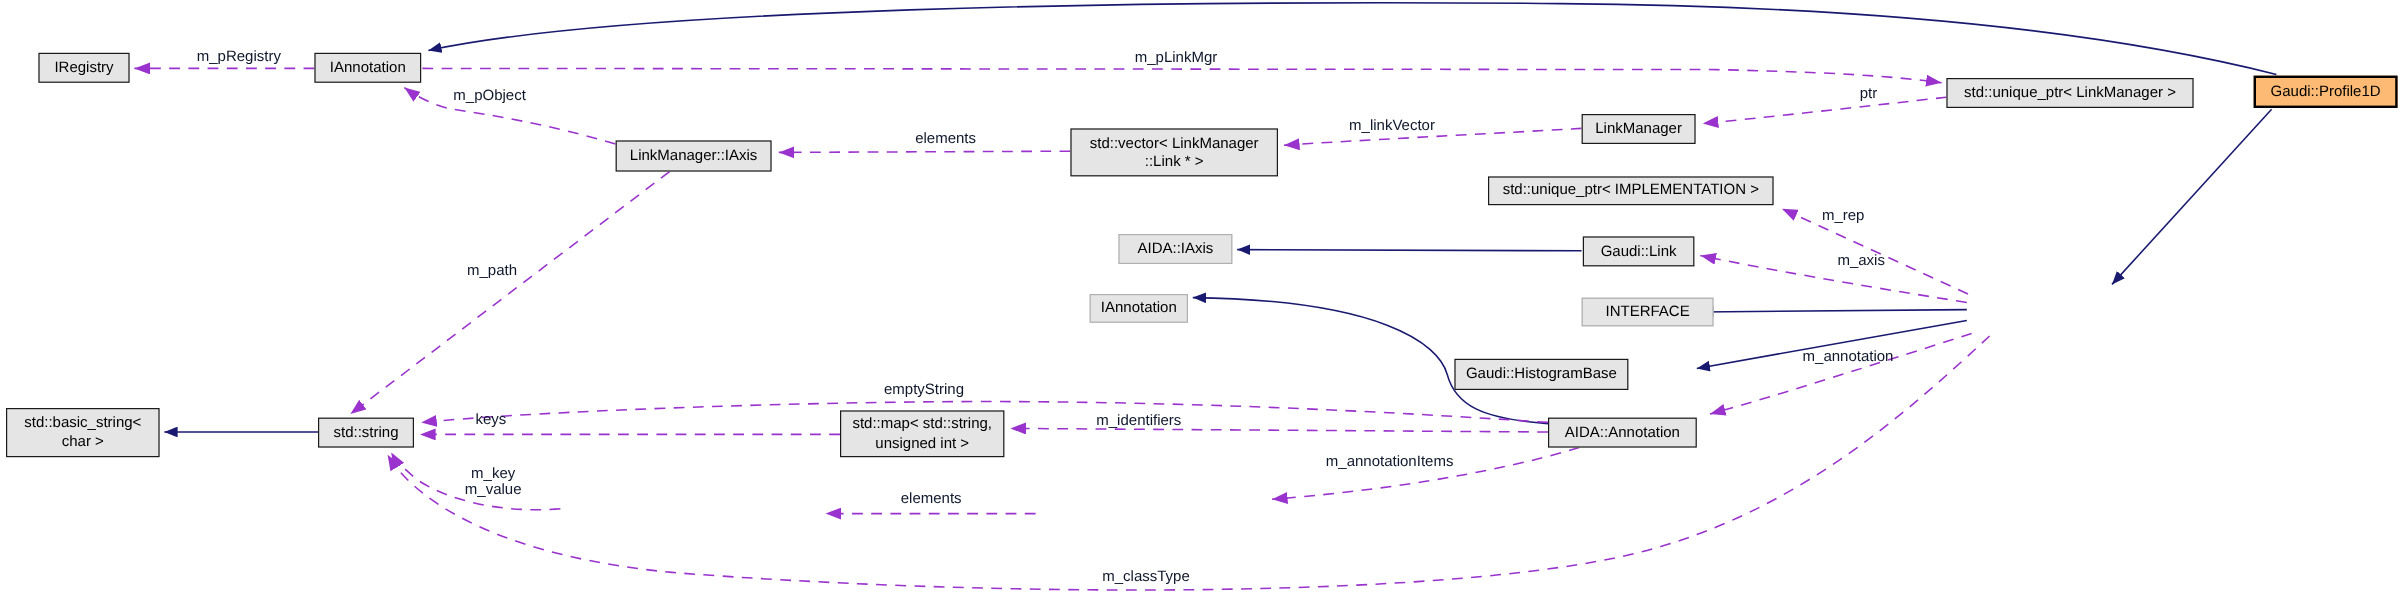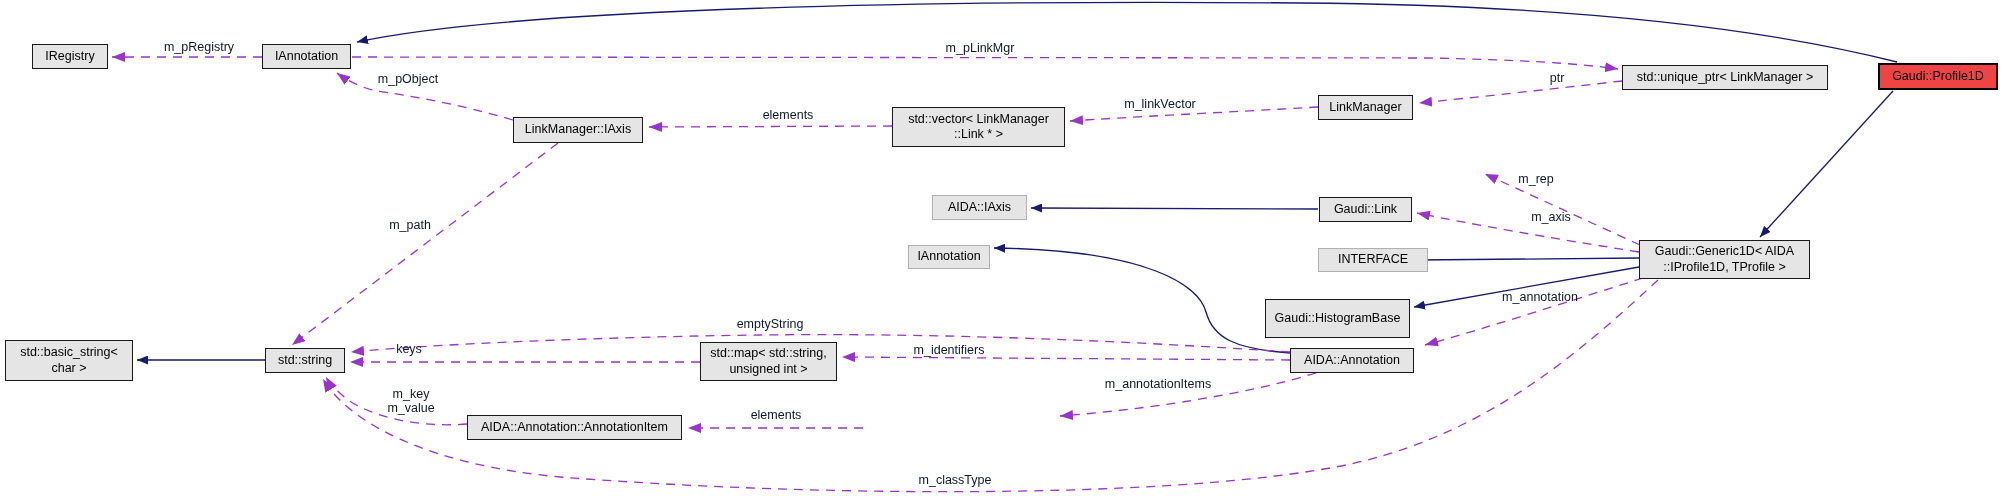--- a/index.html
+++ b/index.html
@@ -18,21 +18,21 @@
     border:1px solid #1a1a1a;
     color:#000000;
     font-size:12.5px;
     line-height:1.22;
     display:flex;align-items:center;justify-content:center;
     text-align:center;
     white-space:pre-line;
     z-index:2;
   }
   .node.ext{border-color:#b0b0b0;}
-  .node.current{background:#ef4444;border:2px solid #000000;}
+  .node.current{background:#fdba74;border:2px solid #000000;}
   .elabel{
     position:absolute;
     transform:translateX(-50%);
     color:#0f172a;
     font-size:12.5px;
     line-height:1.15;
     text-align:center;
     white-space:pre-line;
     z-index:3;
   }
@@ -84,34 +84,32 @@
   </svg>
 
   <div class="node" style="left:32px;top:44px;width:76px;height:25px">IRegistry</div>
   <div class="node" style="left:262px;top:44px;width:89px;height:25px">IAnnotation</div>
   <div class="node" style="left:513px;top:117px;width:130px;height:26px">LinkManager::IAxis</div>
   <div class="node" style="left:892px;top:107px;width:173px;height:40px">std::vector&lt; LinkManager
 ::Link * &gt;</div>
   <div class="node" style="left:1318px;top:95px;width:95px;height:25px">LinkManager</div>
   <div class="node" style="left:1622px;top:65px;width:206px;height:25px">std::unique_ptr&lt; LinkManager &gt;</div>
   <div class="node current" style="left:1878px;top:63px;width:120px;height:27px">Gaudi::Profile1D</div>
+  <div class="node" style="left:1240px;top:147px;width:238px;height:24px">std::unique_ptr&lt; IMPLEMENTATION &gt;</div>
   <div class="node ext" style="left:932px;top:195px;width:95px;height:25px">AIDA::IAxis</div>
   <div class="node" style="left:1319px;top:197px;width:93px;height:25px">Gaudi::Link</div>
   <div class="node ext" style="left:1318px;top:248px;width:110px;height:24px">INTERFACE</div>
   <div class="node ext" style="left:908px;top:245px;width:82px;height:24px">IAnnotation</div>
-  <div class="node" style="left:1265px;top:299px;width:145px;height:39px">Gaudi::HistogramBase</div>
-  <div class="node" style="left:1639px;top:240px;width:171px;height:39px">Gaudi::Generic1D&lt; AIDA
-::IProfile1D, TProfile &gt;</div>
+  <div class="node" style="left:1212px;top:299px;width:145px;height:26px">Gaudi::HistogramBase</div>
   <div class="node" style="left:1290px;top:348px;width:124px;height:25px">AIDA::Annotation</div>
   <div class="node" style="left:5px;top:340px;width:128px;height:41px">std::basic_string&lt;
 char &gt;</div>
   <div class="node" style="left:265px;top:348px;width:80px;height:25px">std::string</div>
   <div class="node" style="left:700px;top:342px;width:137px;height:39px">std::map&lt; std::string,
 unsigned int &gt;</div>
-  <div class="node" style="left:467px;top:415px;width:215px;height:25px">AIDA::Annotation::AnnotationItem</div>
 
   <div class="elabel" style="left:199px;top:40px">m_pRegistry</div>
   <div class="elabel" style="left:408px;top:72px">m_pObject</div>
   <div class="elabel" style="left:980px;top:41px">m_pLinkMgr</div>
   <div class="elabel" style="left:1557px;top:71px">ptr</div>
   <div class="elabel" style="left:1160px;top:97px">m_linkVector</div>
   <div class="elabel" style="left:788px;top:108px">elements</div>
   <div class="elabel" style="left:410px;top:218px">m_path</div>
   <div class="elabel" style="left:770px;top:317px">emptyString</div>
   <div class="elabel" style="left:409px;top:342px">keys</div>

